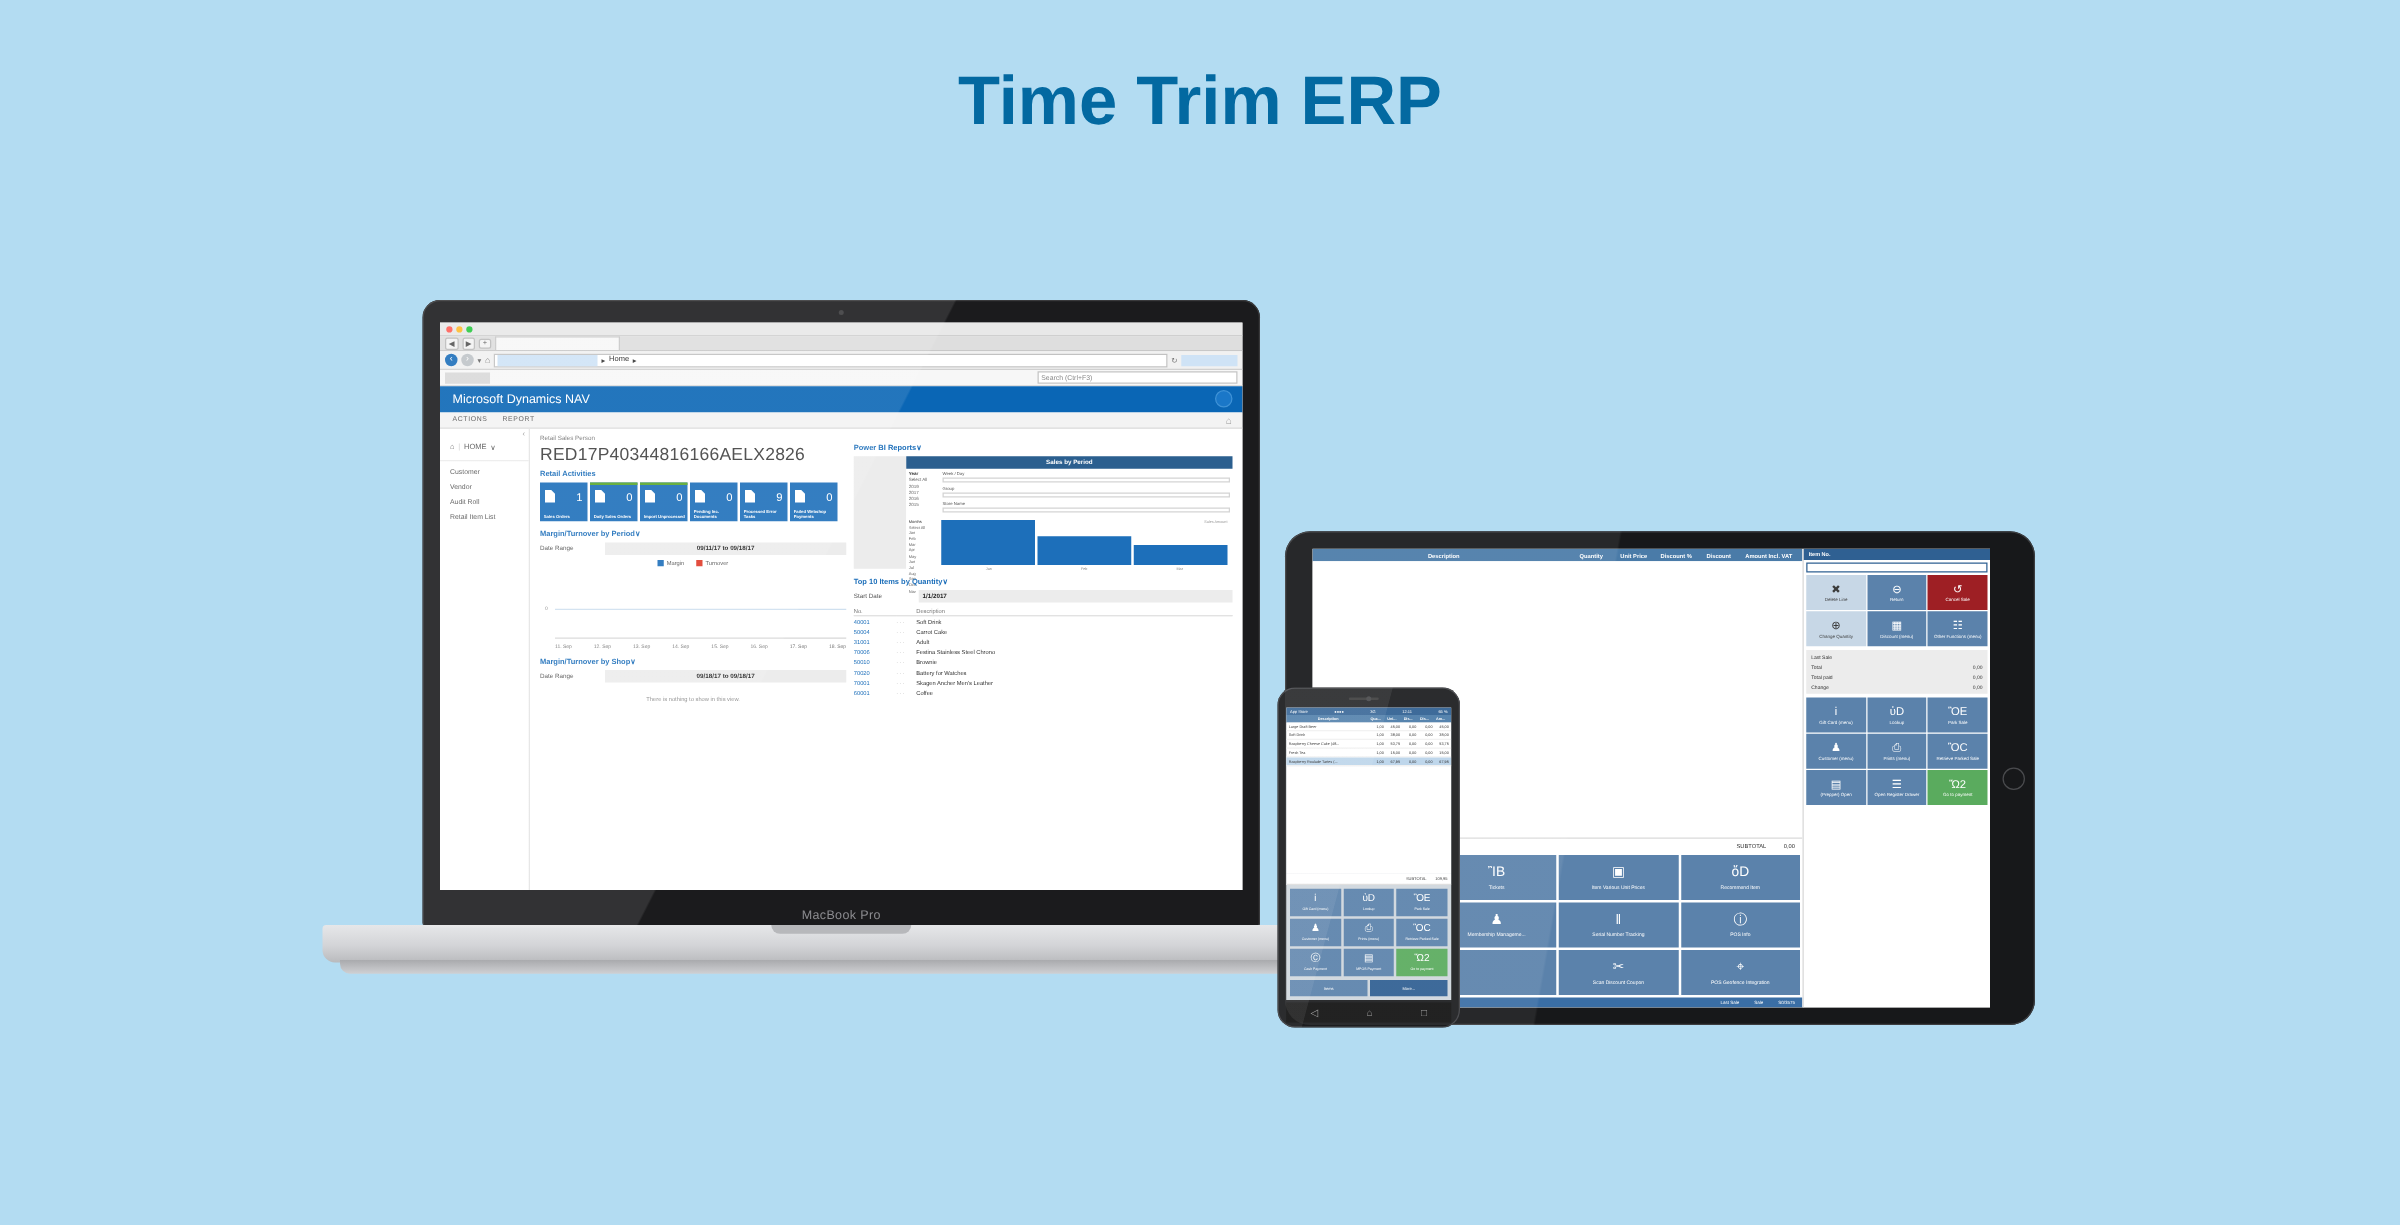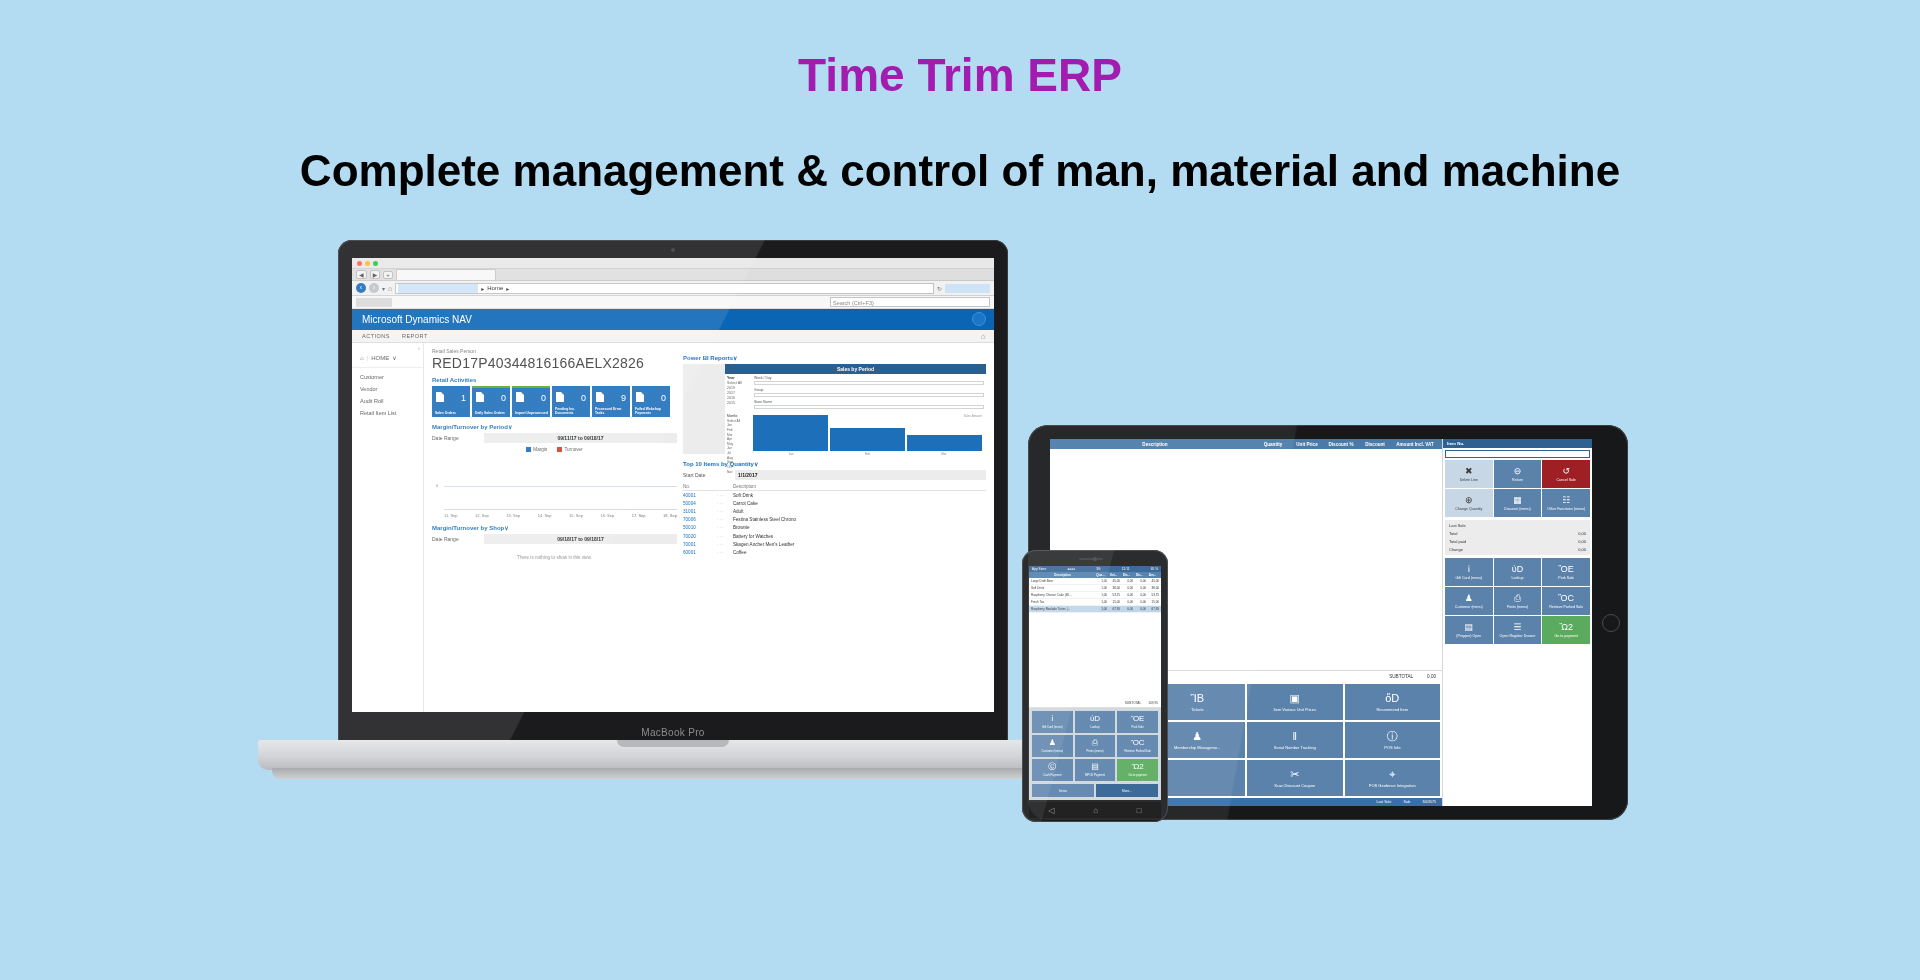--- a/index.html
+++ b/index.html
@@ -6,21 +6,21 @@
   html, body { margin:0; padding:0; }
   body {
     width:1920px; height:980px;
     background:#b3dcf2;
     font-family:"Liberation Sans", sans-serif;
     overflow:hidden;
     position:relative;
   }
   .headline-wrap { width:100%; text-align:center; padding-top:50px; }
   .title-main {
-    font-size:46px; font-weight:bold; color:#a21caf; letter-spacing:0px;
+    font-size:55px; font-weight:bold; color:#0369a1; letter-spacing:0px;
     line-height:1.1; margin:0;
   }
   .title-sub {
     font-size:44px; font-weight:bold; color:#000;
     margin:46px 0 0 0; line-height:1.1;
   }
 
   
   #laptop { position:absolute; left:258px; top:240px; width:830px; height:560px; }
   .lid {
@@ -189,21 +189,20 @@
   .ph-foot{display:flex;gap:2px;padding:0 3px 3px 3px;}
   .ph-foot div{flex:1;height:13px;color:#fff;font-size:3.2px;display:flex;align-items:center;justify-content:center;}
   .ph-foot .l{background:#5b82ab;} .ph-foot .r{background:#2f5f92;}
   .ph-nav{position:absolute;left:7px;right:7px;bottom:4px;height:16px;background:#111;display:flex;align-items:center;justify-content:space-around;color:#9a9a9a;font-size:8px;}
 </style>
 </head>
 <body>
 
 <div class="headline-wrap">
   <h1 class="title-main">Time Trim ERP</h1>
-  <h2 class="title-sub">Complete management &amp; control of man, material and machine</h2>
 </div>
 
 <div id="laptop">
   <div class="lid">
     <div class="cam"></div>
     <div class="lcd">
 
       <div class="mac-bar">
         <span class="dot d1"></span>
         <span class="dot d2"></span>

